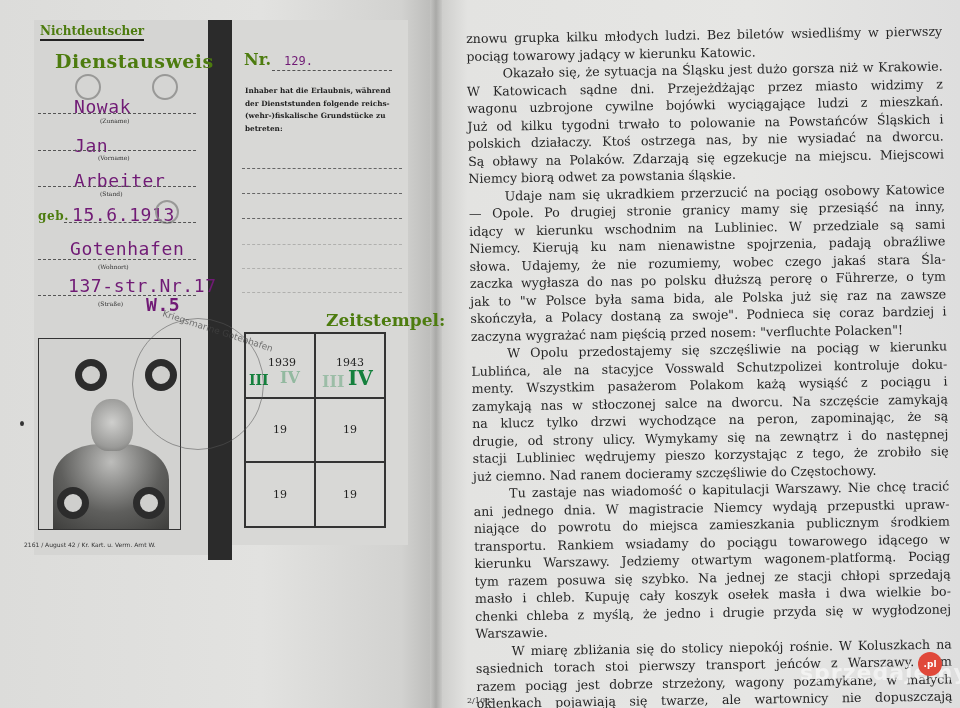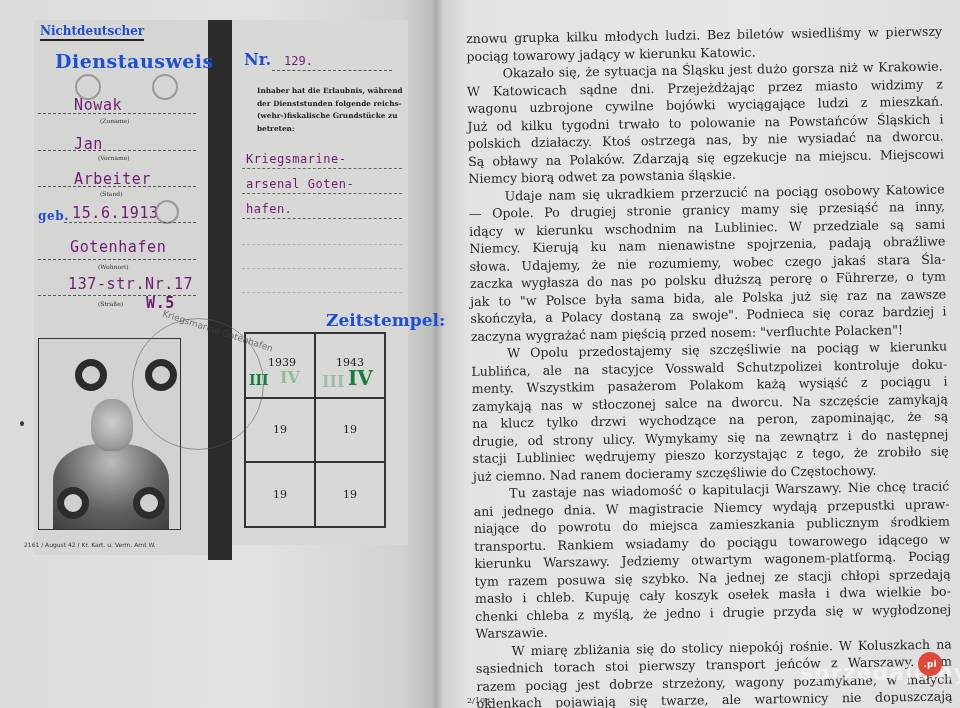--- a/index.html
+++ b/index.html
@@ -28,37 +28,37 @@
     background: #d5d5d3;
   }
   .black-bar {
     position: absolute; left: 208px; top: 20px; width: 24px; height: 540px;
     background: #2b2b2b;
   }
   .card-right {
     position: absolute; left: 232px; top: 20px; width: 176px; height: 525px;
     background: #d8d8d6;
   }
-  .fraktur { font-family: "DejaVu Serif", serif; font-weight: bold; color: #1d4ed8; }
+  .fraktur { font-family: "DejaVu Serif", serif; font-weight: bold; color: #4d7c0f; }
   .mono { font-family: "DejaVu Sans Mono", monospace; color: #701a75; }
   .tiny { font-family: "DejaVu Sans", sans-serif; font-size: 6px; color: #333; }
 
   .hdr1 { position: absolute; left: 40px; top: 24px; font-size: 12px; border-bottom: 2px solid #222; padding-bottom: 1px; }
   .hdr2 { position: absolute; left: 55px; top: 50px; font-size: 19px; letter-spacing: 0.5px; }
   .punch-small {
     position: absolute; width: 22px; height: 22px; border-radius: 50%;
     border: 2px solid #8a8a88; background: transparent; opacity: 0.8;
   }
-  .field-val { position: absolute; font-size: 15px; letter-spacing: 0.6px; }
+  .field-val { position: absolute; font-size: 18px; letter-spacing: 0.6px; }
   .field-line { position: absolute; height: 0; border-top: 1px dashed #555; }
   .field-lbl { position: absolute; font-size: 6px; font-family: "DejaVu Serif", serif; color: #333; }
 
   .nr { position: absolute; left: 244px; top: 50px; font-size: 16px; }
   .nr-val { position: absolute; left: 284px; top: 54px; font-size: 12px; }
-  .perm { position: absolute; left: 245px; top: 85px; width: 160px; font-size: 7.3px; line-height: 12.5px; font-weight: bold; color: #222; margin-left: 12px; }
+  .perm { position: absolute; left: 245px; top: 85px; width: 160px; font-size: 7.3px; line-height: 12.5px; font-weight: bold; color: #222; }
   .dest { position: absolute; left: 246px; top: 147px; font-size: 12px; line-height: 25px; letter-spacing: 0.5px; }
   .dest-line { position: absolute; left: 242px; width: 160px; border-top: 1px dashed #666; }
   .faint-line { position: absolute; left: 242px; width: 160px; border-top: 1px dashed #b0b0ae; }
 
   .zeit { position: absolute; left: 282px; top: 310px; font-size: 17px; margin-left: 44px; }
   .grid {
     position: absolute; left: 244px; top: 332px; width: 140px; height: 194px;
     border: 1.5px solid #333; display: grid;
     grid-template-columns: 1fr 1fr; grid-template-rows: 1fr 1fr 1fr;
   }
@@ -158,25 +158,20 @@
   <div class="field-val mono" style="left:68px;top:275px;text-align:center;">137-str.Nr.17</div>
   <div class="field-line" style="left:38px;top:295px;width:158px;"></div>
   <div class="field-lbl" style="left:98px;top:300px;">(Straße)</div>
   <div class="field-val mono" style="left:146px;top:294px;font-weight:bold;">W.5</div>
 
   <div class="nr fraktur">Nr.</div>
   <div class="nr-val mono">129.</div>
   <div class="field-line" style="left:272px;top:70px;width:120px;"></div>
   <div class="perm">Inhaber hat die Erlaubnis, während der Dienststunden folgende reichs-(wehr-)fiskalische Grundstücke zu betreten:</div>
 
-  <div class="dest mono">
-    <div>Kriegsmarine-</div>
-    <div>arsenal Goten-</div>
-    <div>hafen.</div>
-  </div>
   <div class="dest-line" style="top:168px;"></div>
   <div class="dest-line" style="top:193px;"></div>
   <div class="dest-line" style="top:218px;"></div>
   <div class="faint-line" style="top:244px;"></div>
   <div class="faint-line" style="top:268px;"></div>
   <div class="faint-line" style="top:292px;"></div>
 
   <div class="zeit fraktur">Zeitstempel:</div>
   <div class="grid">
     <div class="cell">

